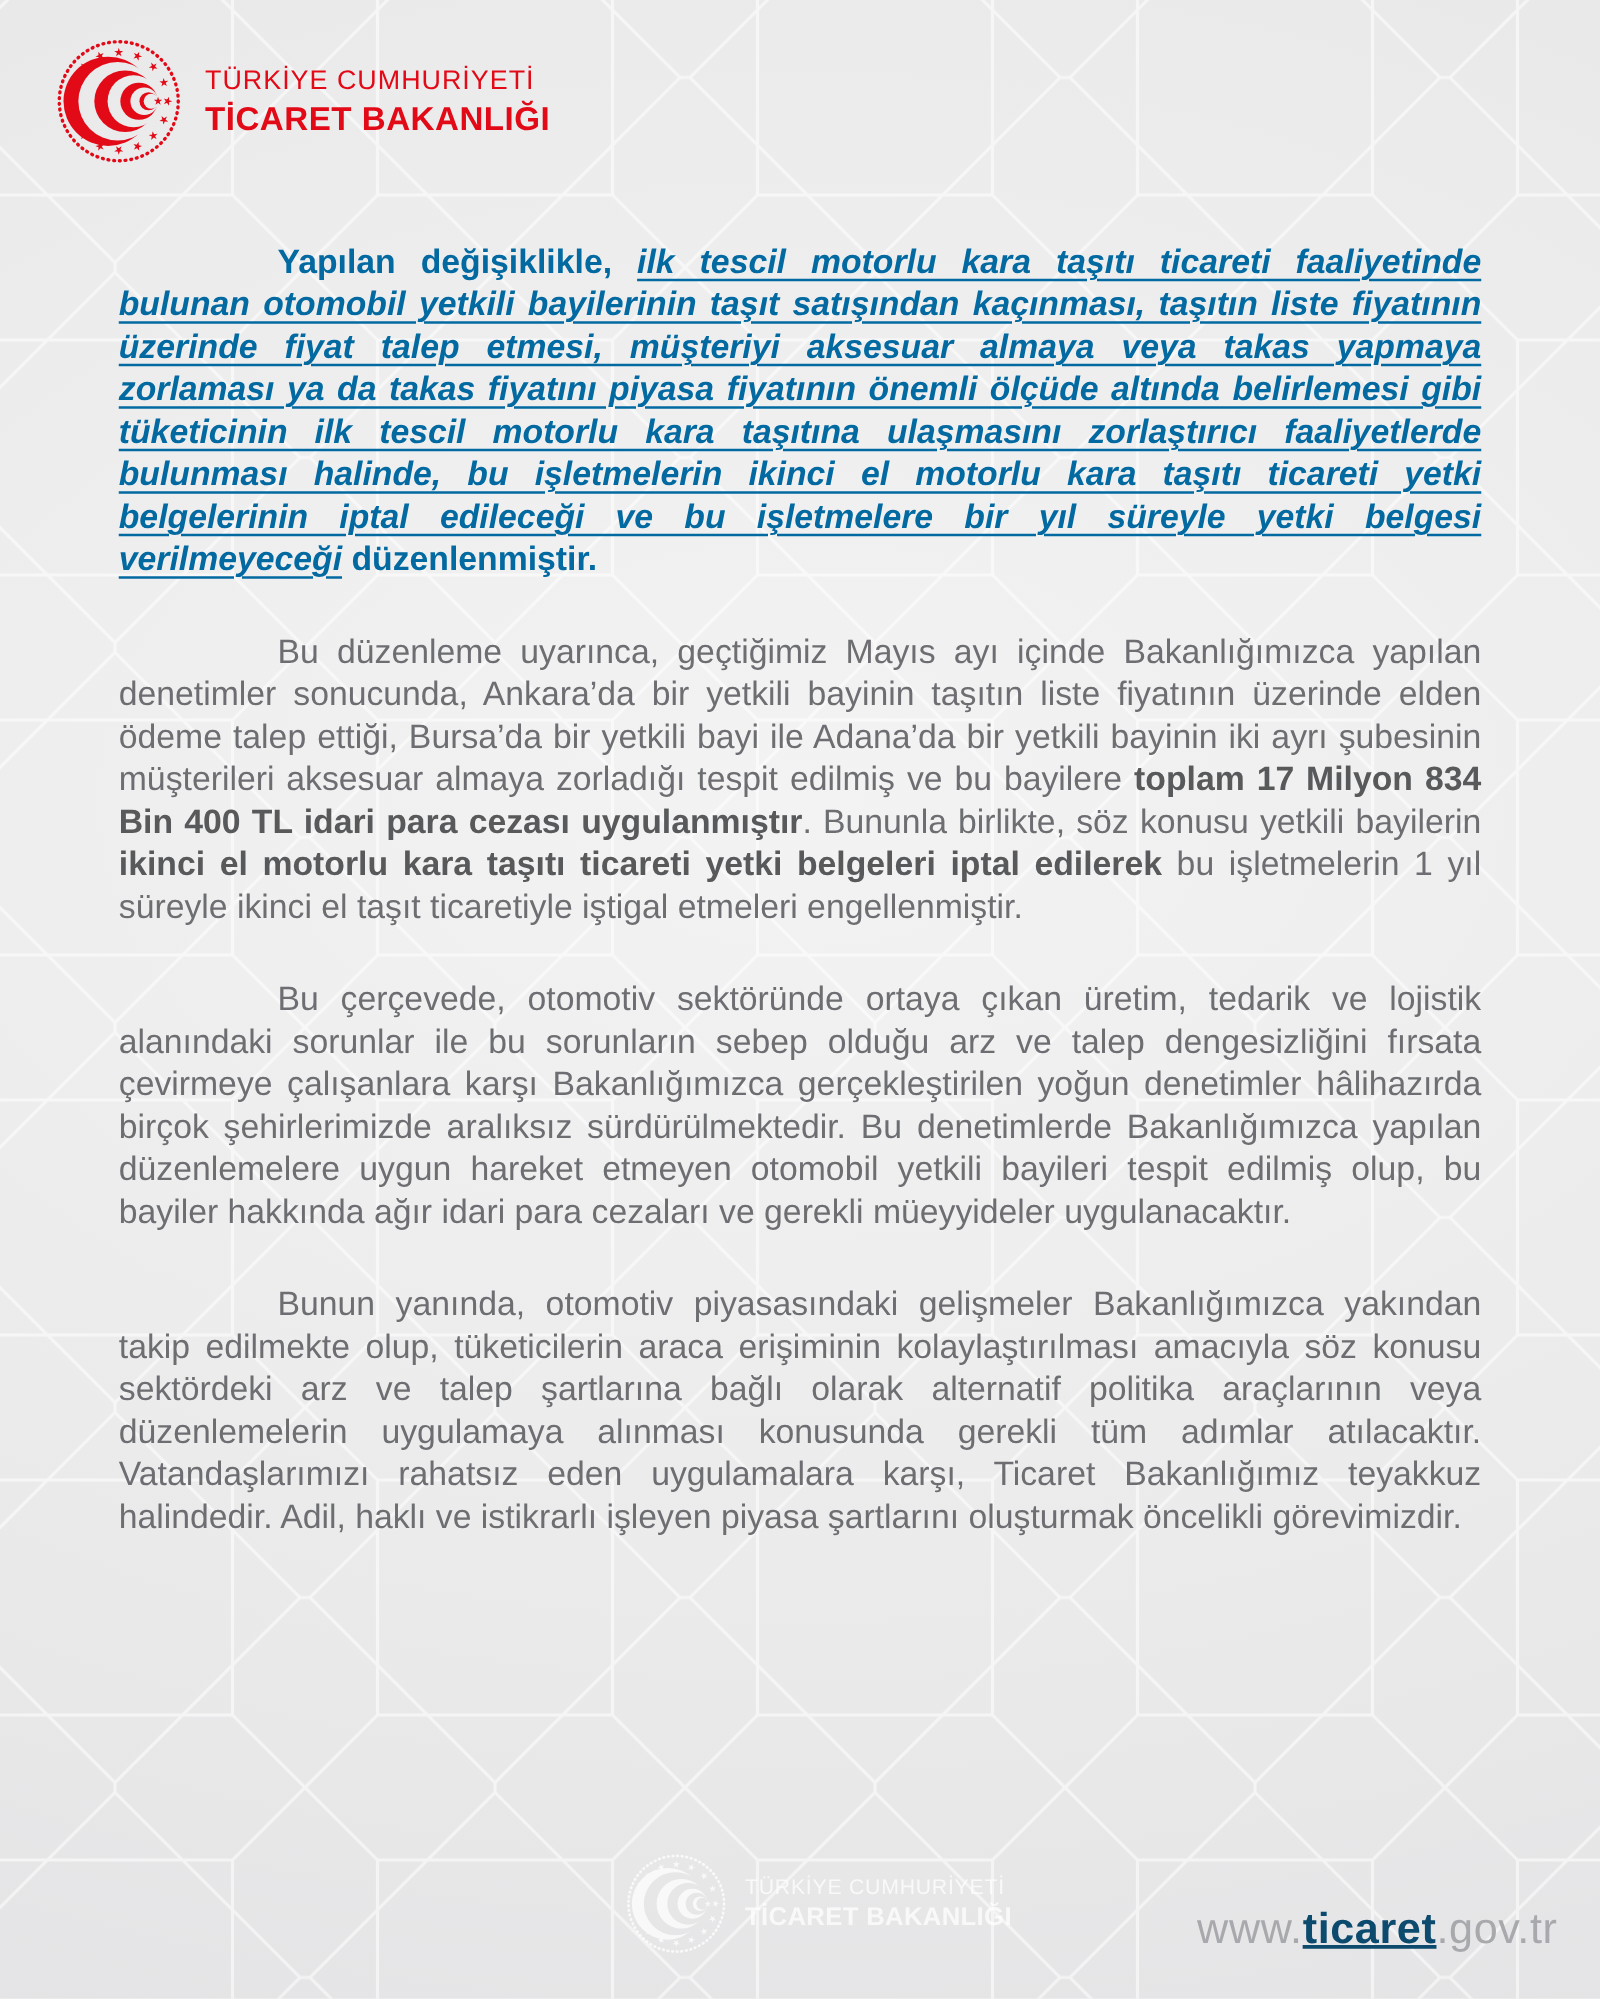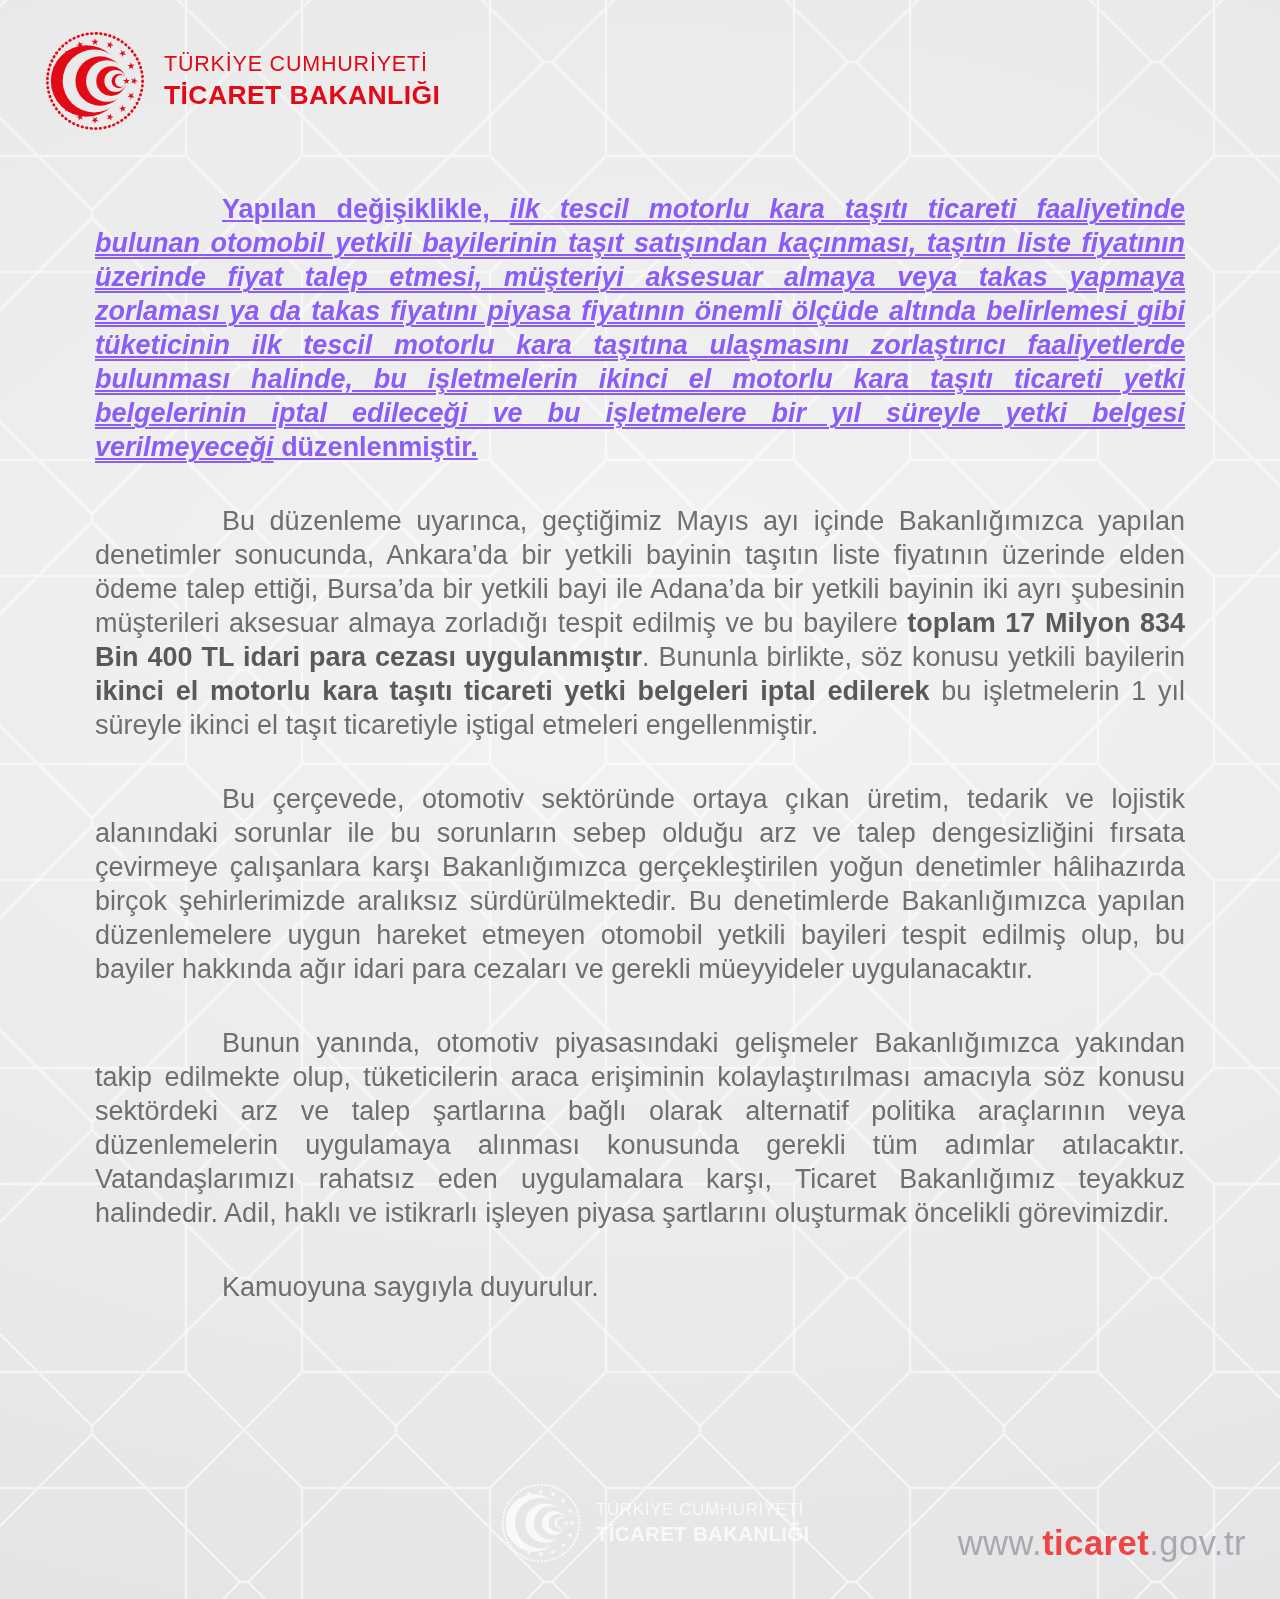--- a/index.html
+++ b/index.html
@@ -16,34 +16,34 @@
   .header { top: 30px; left: 44px; display: flex; align-items: center; gap: 18px; }
   .emblem { width: 102px; height: 102px; color: #e30a17; display: block; }
   .org { display: flex; flex-direction: column; justify-content: center; }
   .org-line1 { color: #e30a17; font-size: 21.5px; letter-spacing: 0.8px; font-weight: 400; }
   .org-line2 { color: #e30a17; font-size: 26.5px; font-weight: 700; letter-spacing: 0.4px; margin-top: 3px; }
 
   
   .content { left: 95px; top: 192px; width: 1090px; color: #6d6e71;
              font-size: 27px; line-height: 34px; text-align: justify; }
   .content p { margin: 0 0 40px 0; text-indent: 127px; }
-  .lede { font-weight: 700; color: #8b5cf6; text-decoration: underline; }
+  .lede { font-weight: 700; color: #0369a1; }
   .em-u { font-style: italic; text-decoration: underline;
           text-decoration-thickness: 2px; text-underline-offset: 5px; }
   .b { font-weight: 700; color: #58595b; }
   .closing { text-align: left; }
 
   
   .footer-wm { left: 500px; top: 1482px; display: flex; align-items: center; gap: 14px; opacity: 0.75; }
   .footer-wm .emblem { width: 82px; height: 82px; color: #ffffff; }
   .wm { display: flex; flex-direction: column; justify-content: center; }
   .wm-line1 { color: #fff; font-size: 17px; letter-spacing: 0.6px; }
   .wm-line2 { color: #fff; font-size: 20.5px; font-weight: 700; letter-spacing: 0.3px; margin-top: 2px; }
   .site { right: 34px; top: 1524px; font-size: 34.5px; letter-spacing: 0.5px; color: #a7a9ac; }
-  .site .bold { color: #ef4444; font-weight: 700; }
+  .site .bold { color: #0c4a6e; font-weight: 700; text-decoration: underline; }
 
   .svg-defs { position: absolute; width: 0; height: 0; overflow: hidden; }
 </style>
 </head>
 <body>
 
 <svg class="bg-pattern" width="1280" height="1599" aria-hidden="true">
   <defs>
     <pattern id="selcuk" width="304" height="304" patternUnits="userSpaceOnUse" patternTransform="translate(-60,-90)">
       <g fill="none" stroke="#ffffff" stroke-width="2.5" opacity="0.55">
@@ -119,21 +119,20 @@
 
 <main class="layer content">
   <p class="lede"><span>Yapılan değişiklikle, </span><span class="em-u">ilk tescil motorlu kara taşıtı ticareti faaliyetinde bulunan otomobil yetkili bayilerinin taşıt satışından kaçınması, taşıtın liste fiyatının üzerinde fiyat talep etmesi, müşteriyi aksesuar almaya veya takas yapmaya zorlaması ya da takas fiyatını piyasa fiyatının önemli ölçüde altında belirlemesi gibi tüketicinin ilk tescil motorlu kara taşıtına ulaşmasını zorlaştırıcı faaliyetlerde bulunması halinde, bu işletmelerin ikinci el motorlu kara taşıtı ticareti yetki belgelerinin iptal edileceği ve bu işletmelere bir yıl süreyle yetki belgesi verilmeyeceği</span><span> düzenlenmiştir.</span></p>
 
   <p><span>Bu düzenleme uyarınca, geçtiğimiz Mayıs ayı içinde Bakanlığımızca yapılan denetimler sonucunda, Ankara’da bir yetkili bayinin taşıtın liste fiyatının üzerinde elden ödeme talep ettiği, Bursa’da bir yetkili bayi ile Adana’da bir yetkili bayinin iki ayrı şubesinin müşterileri aksesuar almaya zorladığı tespit edilmiş ve bu bayilere </span><span class="b">toplam 17 Milyon 834 Bin 400 TL idari para cezası uygulanmıştır</span><span>. Bununla birlikte, söz konusu yetkili bayilerin </span><span class="b">ikinci el motorlu kara taşıtı ticareti yetki belgeleri iptal edilerek</span><span> bu işletmelerin 1 yıl süreyle ikinci el taşıt ticaretiyle iştigal etmeleri engellenmiştir.</span></p>
 
   <p>Bu çerçevede, otomotiv sektöründe ortaya çıkan üretim, tedarik ve lojistik alanındaki sorunlar ile bu sorunların sebep olduğu arz ve talep dengesizliğini fırsata çevirmeye çalışanlara karşı Bakanlığımızca gerçekleştirilen yoğun denetimler hâlihazırda birçok şehirlerimizde aralıksız sürdürülmektedir. Bu denetimlerde Bakanlığımızca yapılan düzenlemelere uygun hareket etmeyen otomobil yetkili bayileri tespit edilmiş olup, bu bayiler hakkında ağır idari para cezaları ve gerekli müeyyideler uygulanacaktır.</p>
 
   <p>Bunun yanında, otomotiv piyasasındaki gelişmeler Bakanlığımızca yakından takip edilmekte olup, tüketicilerin araca erişiminin kolaylaştırılması amacıyla söz konusu sektördeki arz ve talep şartlarına bağlı olarak alternatif politika araçlarının veya düzenlemelerin uygulamaya alınması konusunda gerekli tüm adımlar atılacaktır. Vatandaşlarımızı rahatsız eden uygulamalara karşı, Ticaret Bakanlığımız teyakkuz halindedir. Adil, haklı ve istikrarlı işleyen piyasa şartlarını oluşturmak öncelikli görevimizdir.</p>
 
-  <p class="closing">Kamuoyuna saygıyla duyurulur.</p>
 </main>
 
 <div class="layer footer-wm">
   <svg class="emblem" viewBox="0 0 120 120">
     <use href="#emblem-shape"></use>
   </svg>
   <div class="wm">
     <span class="wm-line1">TÜRKİYE CUMHURİYETİ</span>
     <span class="wm-line2">TİCARET BAKANLIĞI</span>
   </div>

